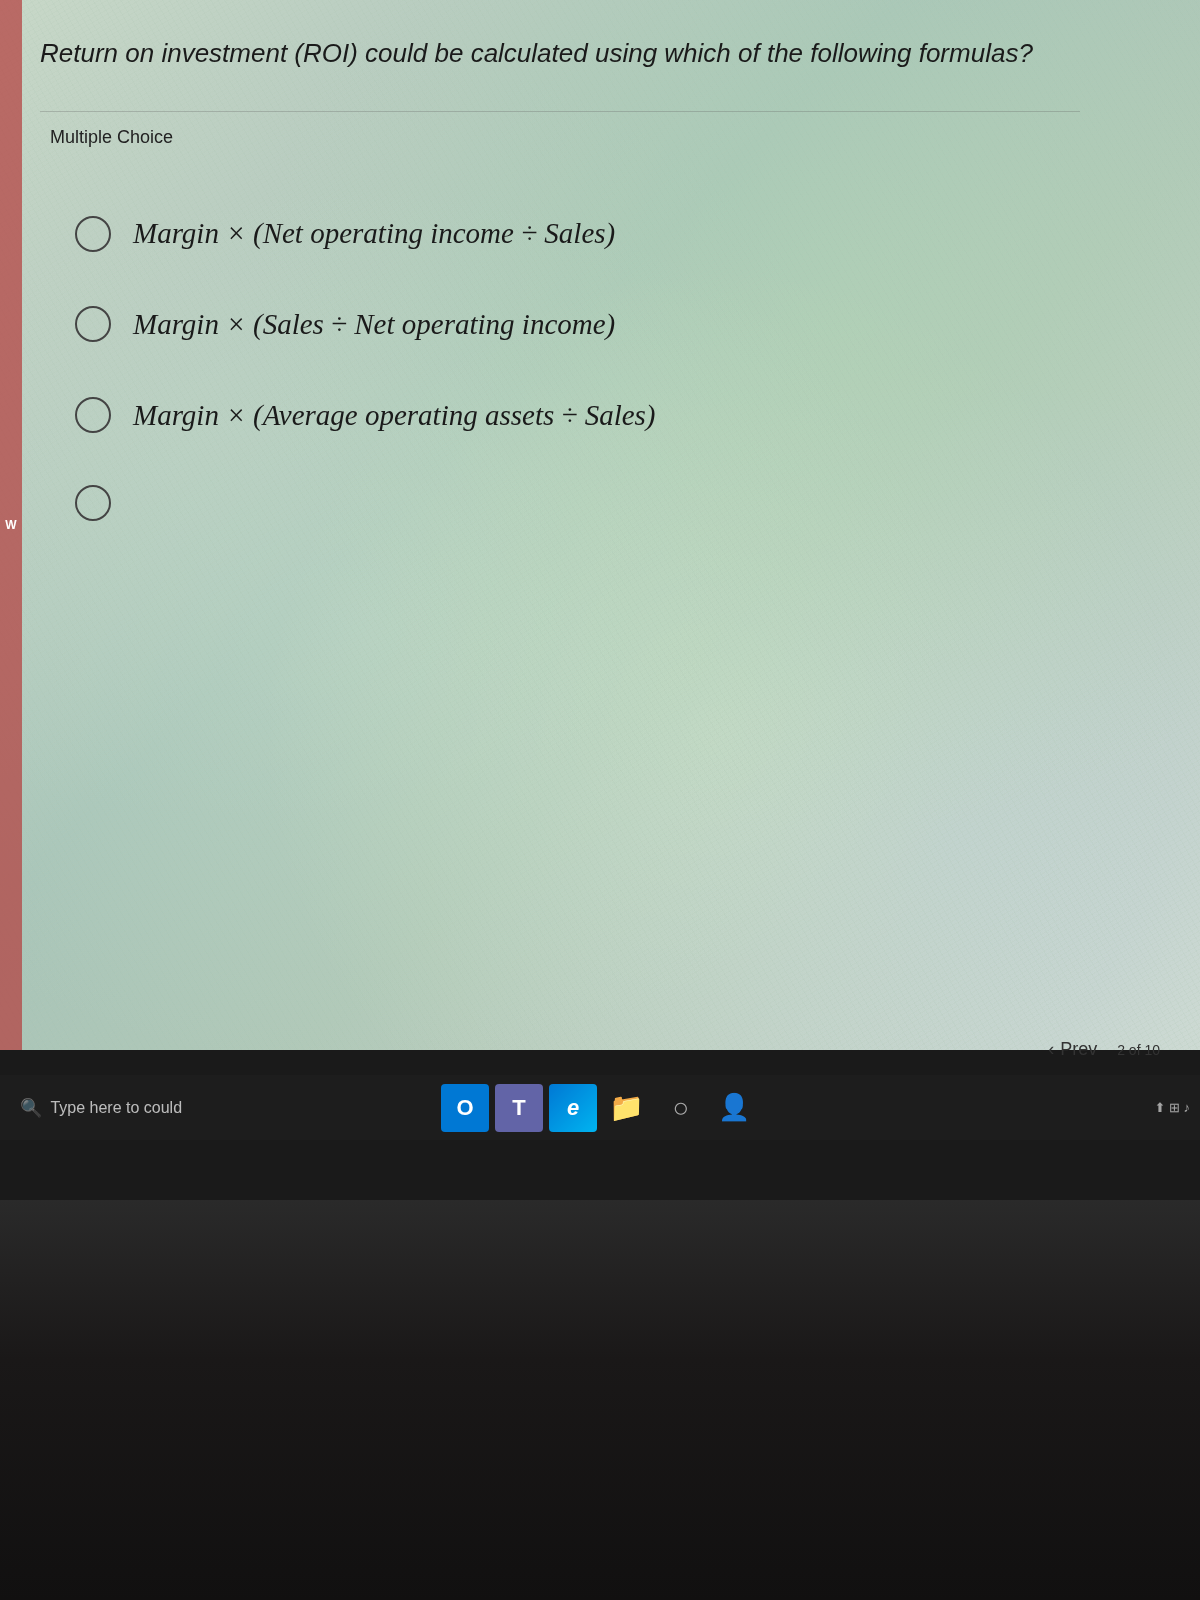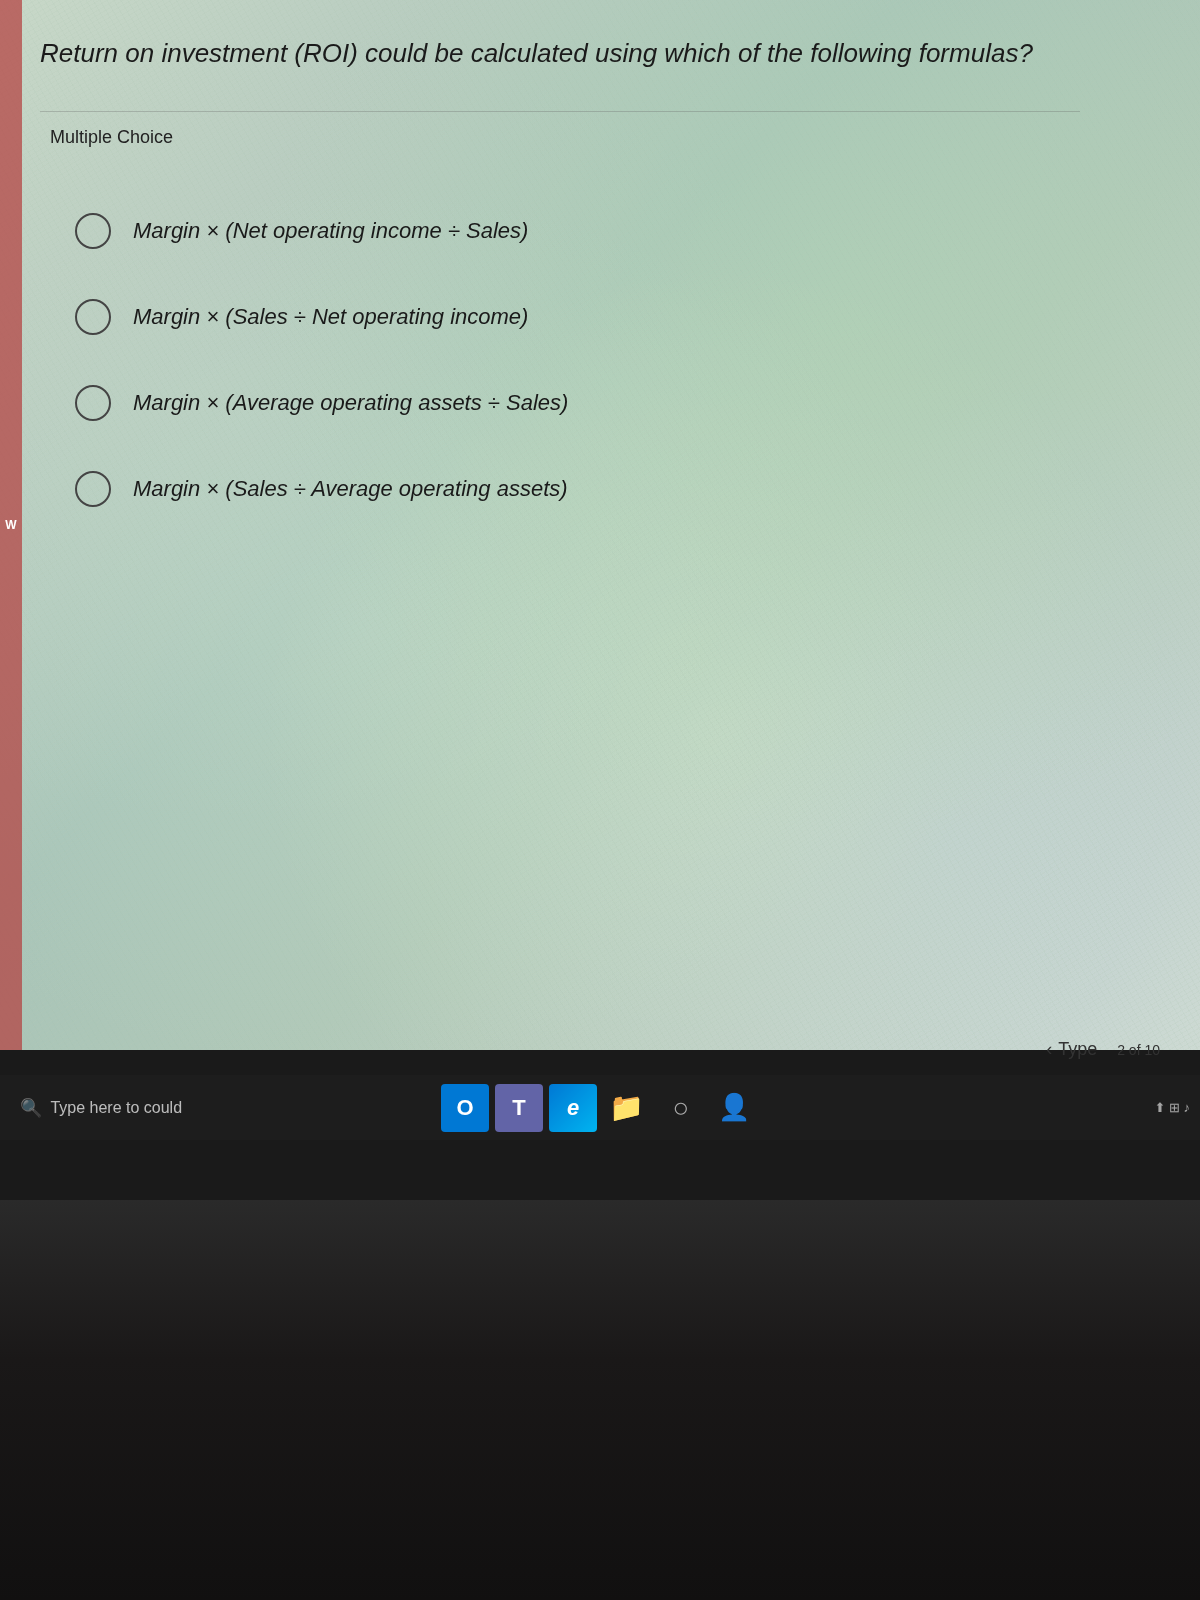--- a/index.html
+++ b/index.html
@@ -105,24 +105,25 @@
       width: 36px;
       height: 36px;
       border-radius: 50%;
       border: 2.5px solid #444;
       background: transparent;
       flex-shrink: 0;
       cursor: pointer;
     }
 
     .option-label {
-      font-size: 22px;
+      font-size: 29px;
       color: #1a1a1a;
       line-height: 1.4;
       font-style: italic;
+      font-family: Liberation Serif, serif;
     }
 
     
     .nav-bar {
       position: absolute;
       bottom: 540px;
       right: 40px;
       display: flex;
       align-items: center;
       gap: 20px;
@@ -299,31 +300,30 @@
       <span class="option-label">Margin × (Sales ÷ Net operating income)</span>
     </div>
 
     <div class="option-item">
       <div class="radio-circle"></div>
       <span class="option-label">Margin × (Average operating assets ÷ Sales)</span>
     </div>
 
     <div class="option-item">
       <div class="radio-circle"></div>
-      <span class="option-label">Margin × (Sales ÷ Average operating assets)</span>
     </div>
 
   </div>
 
 </div>
 
 <div class="nav-bar">
   <div class="prev-button">
     <span class="prev-chevron">‹</span>
-    <span>Type</span>
+    <span>Prev</span>
   </div>
   <span class="page-indicator">2 of 10</span>
 </div>
 
 <div class="taskbar">
   <div class="search-bar">
     <span style="color:rgba(255,255,255,0.5);font-size:18px;">🔍</span>
     <span class="search-text">Type here to could</span>
   </div>
 

